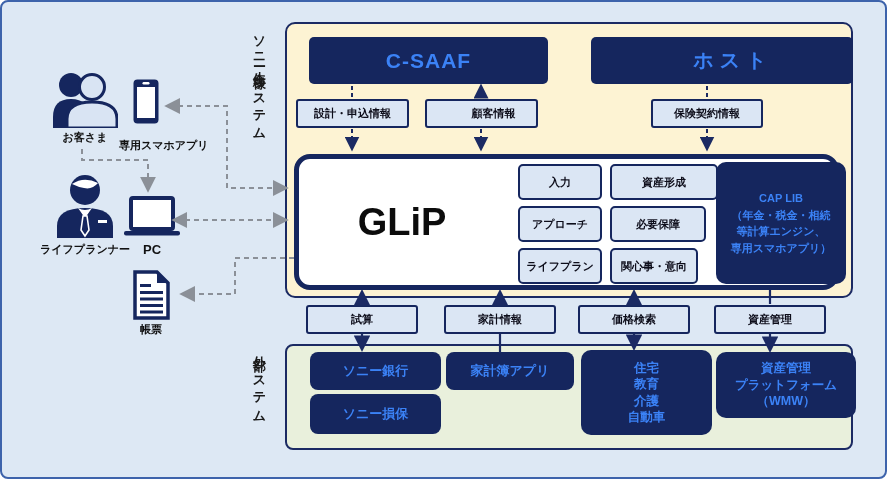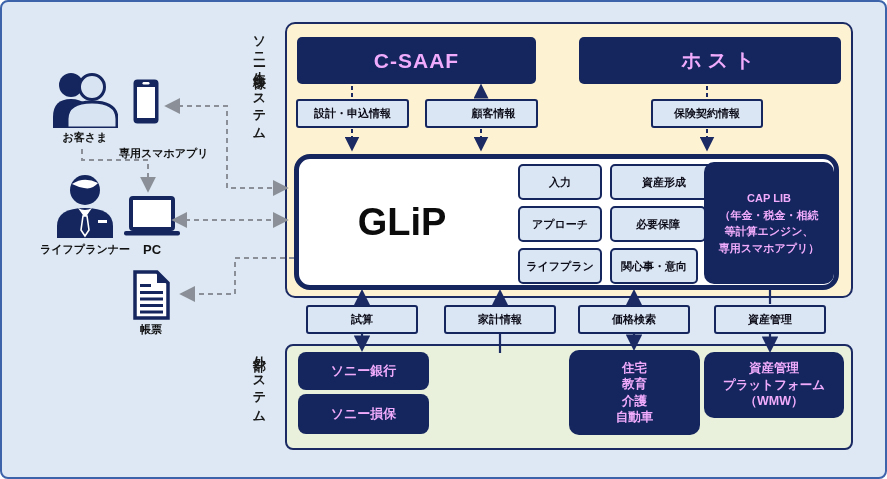--- a/index.html
+++ b/index.html
@@ -4,21 +4,21 @@
 <style>
   html,body{margin:0;padding:0;background:#ffffff;}
   .canvas{
     position:relative;width:887px;height:479px;box-sizing:border-box;
     background:#dde8f4;border:2px solid #3d63ab;border-radius:8px;overflow:hidden;
     font-family:"Liberation Sans","DejaVu Sans",sans-serif;color:#111;
   }
   .abs{position:absolute;box-sizing:border-box;}
   .panel-yellow{background:#fdf3d3;border:2px solid #1b2a63;border-radius:10px;}
   .panel-green{background:#e9f0dc;border:2px solid #1b2a63;border-radius:8px;}
-  .navy-box{background:#15265e;color:#f0abfc;display:flex;align-items:center;justify-content:center;font-weight:bold;}
+  .navy-box{background:#15265e;color:#3b82f6;display:flex;align-items:center;justify-content:center;font-weight:bold;margin-left:12px;}
   .info-label{
     background:#dbe6f4;border:2px solid #15265e;border-radius:3px;
     display:flex;align-items:center;justify-content:center;
     font-size:11px;font-weight:bold;color:#0d0d1a;white-space:nowrap;
   }
   .fn-box{
     background:#dbe6f4;border:2px solid #15265e;border-radius:5px;
     display:flex;align-items:center;justify-content:center;
     font-size:11px;font-weight:bold;color:#0d0d1a;white-space:nowrap;
   }
@@ -74,20 +74,21 @@
   <div class="abs info-label" style="left:442px;top:303px;width:112px;height:29px;">家計情報</div>
   <div class="abs info-label" style="left:576px;top:303px;width:112px;height:29px;">価格検索</div>
   <div class="abs info-label" style="left:712px;top:303px;width:112px;height:29px;">資産管理</div>
 
   <div class="abs panel-green" style="left:283px;top:342px;width:568px;height:106px;"></div>
 
   <div class="abs vlabel" style="left:251px;top:344px;height:90px;">外部システム</div>
 
   <div class="abs navy-box" style="left:296px;top:350px;width:131px;height:38px;border-radius:8px;font-size:13px;">ソニー銀行</div>
   <div class="abs navy-box" style="left:296px;top:392px;width:131px;height:40px;border-radius:8px;font-size:13px;">ソニー損保</div>
+  <div class="abs navy-box" style="left:432px;top:350px;width:128px;height:38px;border-radius:8px;font-size:13px;">家計簿アプリ</div>
 
   <div class="abs navy-box multiline" style="left:567px;top:348px;width:131px;height:85px;border-radius:10px;font-size:12.5px;">
     <span>住宅</span>
     <span>教育</span>
     <span>介護</span>
     <span>自動車</span>
   </div>
 
   <div class="abs navy-box multiline" style="left:702px;top:350px;width:140px;height:66px;border-radius:10px;font-size:12.5px;line-height:1.35;">
     <span>資産管理</span>
@@ -105,21 +106,21 @@
   </div>
   <div class="abs actor-label" style="left:48px;top:128px;width:70px;">お客さま</div>
 
   <div class="abs" style="left:130px;top:76px;width:28px;height:47px;">
     <svg width="28" height="47" viewBox="0 0 28 47">
       <rect x="1.5" y="1.5" width="25" height="44" rx="4" fill="#15265e"></rect>
       <rect x="5" y="9" width="18" height="31" fill="#fff"></rect>
       <rect x="10.5" y="4" width="7" height="2.4" rx="1.2" fill="#fff"></rect>
     </svg>
   </div>
-  <div class="abs actor-label" style="left:100px;top:144px;width:96px;padding-left:17px;">専用スマホアプリ</div>
+  <div class="abs actor-label" style="left:100px;top:136px;width:96px;padding-left:17px;">専用スマホアプリ</div>
 
   <div class="abs" style="left:52px;top:172px;width:62px;height:64px;">
     <svg width="62" height="64" viewBox="0 0 62 64">
       <circle cx="31" cy="16" r="15" fill="#15265e"></circle>
       <path d="M18,10 Q30,2 44,9 Q38,16 30,14 Q24,13 18,10 Z" fill="#fff"></path>
       <path d="M3,64 V52 Q3,34 31,34 Q59,34 59,52 V64 Z" fill="#15265e"></path>
       <path d="M24,34 L31,44 L38,34 Q31,38 24,34 Z" fill="#fff"></path>
       <path d="M29,42 h4 l2,14 -4,6 -4,-6 Z" fill="#15265e" stroke="#fff" stroke-width="1.6"></path>
       <rect x="44" y="46" width="9" height="3" fill="#fff"></rect>
     </svg>

